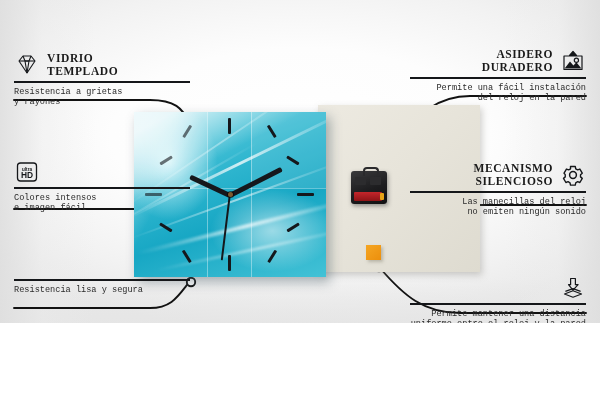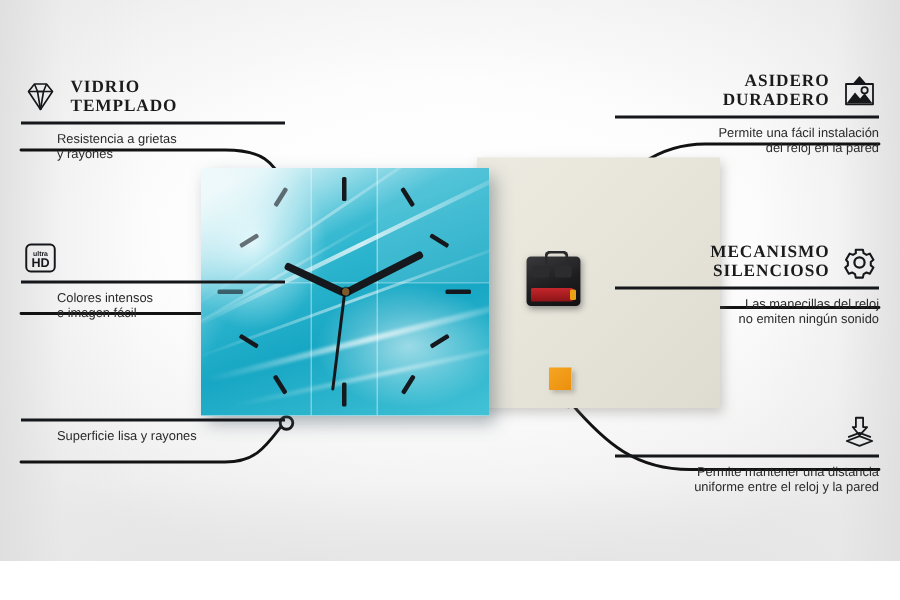--- a/index.html
+++ b/index.html
@@ -2,21 +2,21 @@
 <html><head>
 <meta charset="utf-8">
 <style>
   html,body{margin:0;padding:0;}
   body{
     width:600px;height:400px;overflow:hidden;
     font-family:"Liberation Serif", serif;
     background:#ffffff;
   }
   #stage{
-    position:relative;width:600px;height:374px;overflow:hidden;
+    position:relative;width:600px;height:323px;overflow:hidden;
     background:
       radial-gradient(ellipse 70% 60% at 50% 42%, #ffffff 0%, #fdfdfd 45%, #f2f2f2 78%, #e9e9e9 100%);
   }
   
   #stage:before{
     content:"";position:absolute;inset:0;pointer-events:none;
     background:
       linear-gradient(90deg, rgba(222,222,222,.85) 0%, rgba(235,235,235,.35) 7%, rgba(255,255,255,0) 16%),
       linear-gradient(270deg, rgba(222,222,222,.85) 0%, rgba(235,235,235,.35) 7%, rgba(255,255,255,0) 16%),
       linear-gradient(0deg, rgba(228,228,228,.7) 0%, rgba(255,255,255,0) 14%);
@@ -82,21 +82,21 @@
   .feat.right .head{justify-content:flex-end;}
   .title{
     font-family:"Liberation Serif", serif;font-weight:700;
     font-size:11.5px;line-height:13px;letter-spacing:.6px;color:#1b1b1b;
     text-transform:uppercase;white-space:pre-line;
   }
   .feat.right .title{text-align:right;}
   .rule{height:1.6px;background:#15171a;margin:3px 0 4px 0;}
   .desc{
     font-size:8.6px;line-height:10.5px;color:#2a2a2a;
-    font-family:Liberation Sans, sans-serif;white-space:pre-line;margin-left:24px;
+    font-family:Liberation Mono, monospace;white-space:pre-line;
   }
   .feat.right .desc{text-align:right;}
   .ico{width:26px;height:24px;flex:0 0 26px;display:block;}
   .ico svg{display:block;}
 
   
   #f-vidrio     {left:14px; top:52px;  width:176px;}
   #f-impresion  {left:14px; top:160px; width:176px;}
   #f-bordes     {left:14px; top:276px; width:176px;}
   #f-asidero    {left:410px;top:48px;  width:176px;}
@@ -208,21 +208,21 @@
         </svg>
       </span>
     </div>
     <div class="rule"></div>
     <div class="desc">Colores intensos
 e imagen fácil</div>
   </div>
 
   <div class="feat left" id="f-bordes">
     <div class="rule"></div>
-    <div class="desc">Superficie lisa y rayones</div>
+    <div class="desc">Resistencia lisa y segura</div>
   </div>
 
   <div class="feat right" id="f-mecanismo">
     <div class="head">
       <span class="title">MECANISMO
 SILENCIOSO</span>
       <span class="ico">
         <svg width="26" height="24" viewBox="0 0 26 24" fill="none" stroke="#15171a" stroke-width="1.5" stroke-linejoin="round">
           <path d="M10.4 2.8 h5.2 l.5 2.5 2.1 1.2 2.4-.9 2.6 4.5-1.9 1.6v2.4l1.9 1.6-2.6 4.5-2.4-.9-2.1 1.2-.5 2.5h-5.2l-.5-2.5-2.1-1.2-2.4.9-2.6-4.5 1.9-1.6v-2.4L3.4 10.1 6 5.6l2.4.9 2.1-1.2z" transform="scale(0.92) translate(1,1)"></path>
           <circle cx="13" cy="12" r="3.4"></circle>

